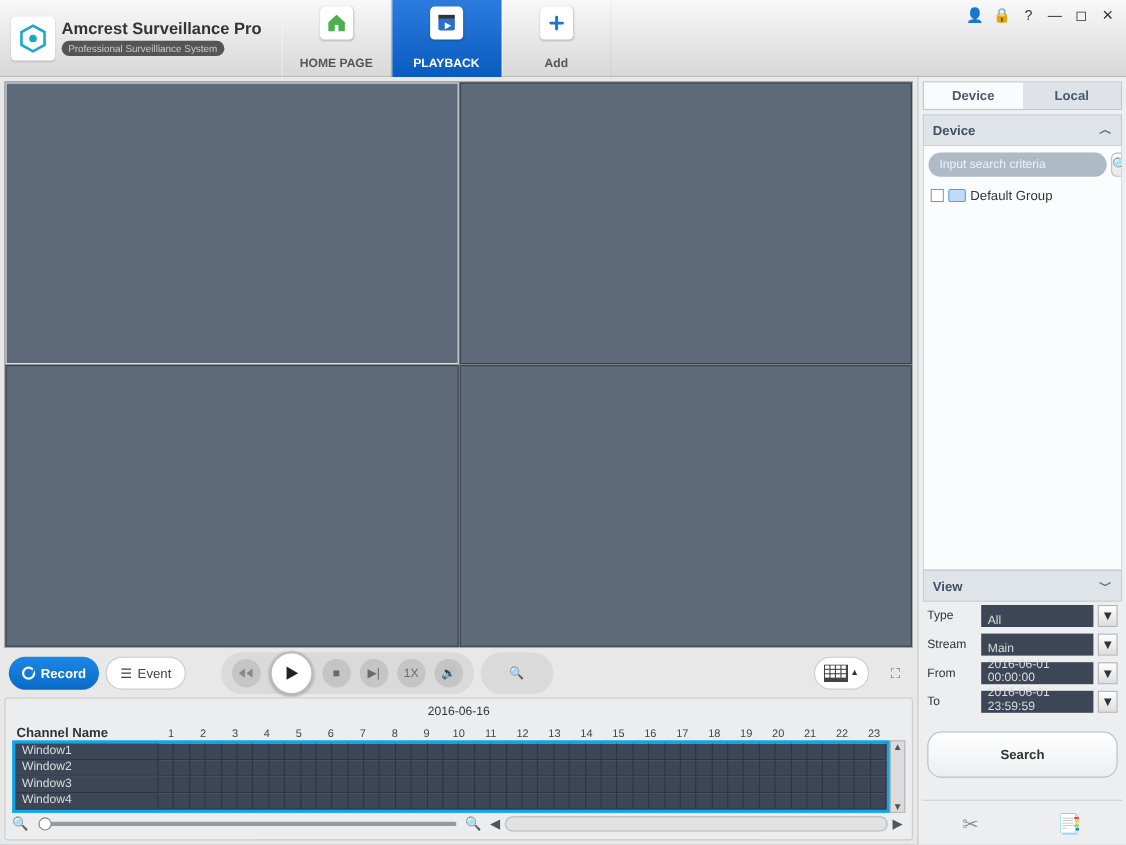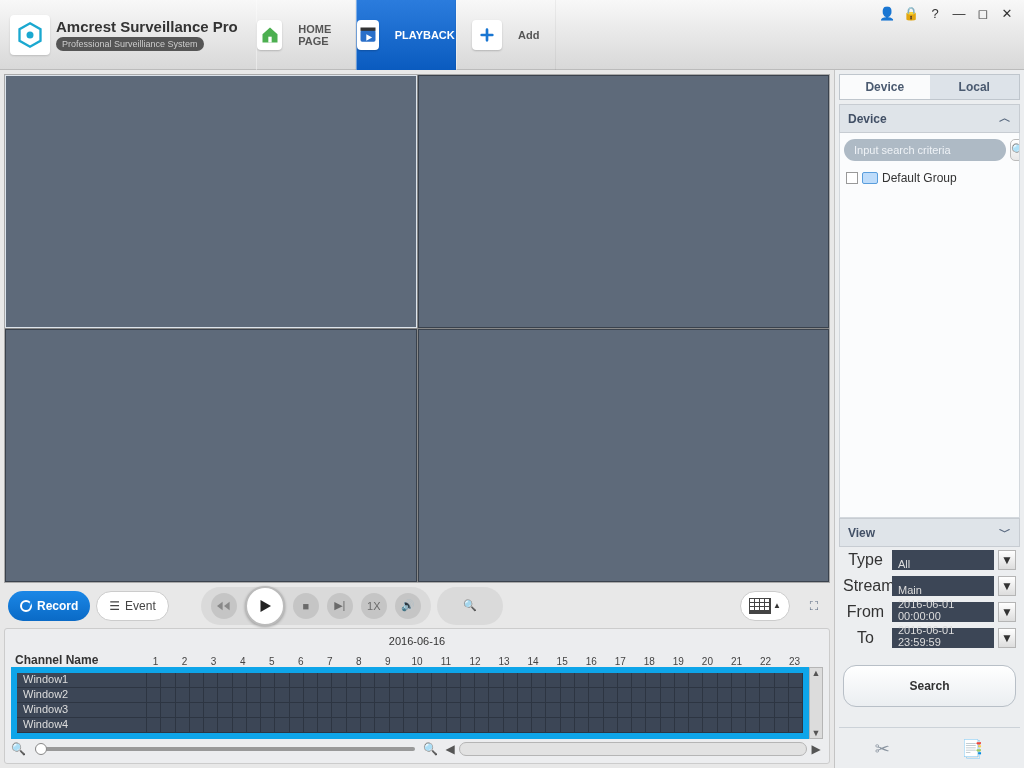--- a/index.html
+++ b/index.html
@@ -6,21 +6,21 @@
 body { width:1024px; height:768px; background:#e8e8e8; overflow:hidden; font-size:12px; color:#333; }
 
 
 .header { height:70px; background:linear-gradient(#f8f8f8,#d8d8d8); border-bottom:1px solid #bbb; display:flex; align-items:center; }
 .logo-area { display:flex; align-items:center; padding:0 10px; }
 .logo-hex { width:40px; height:40px; background:#fff; border-radius:4px; display:flex; align-items:center; justify-content:center; margin-right:6px; box-shadow:0 1px 2px rgba(0,0,0,0.15);}
 .logo-hex svg { width:28px; height:28px; }
 .logo-text { font-weight:bold; font-size:15px; color:#333; }
 .logo-sub { font-size:9px; background:#555; color:#ccc; padding:2px 6px; border-radius:8px; margin-top:2px; display:inline-block;}
 .tabs { display:flex; height:70px; margin-left:8px;}
-.tab { width:100px; display:flex; align-items:center; justify-content:center; gap:16px; cursor:pointer; border-left:1px solid rgba(255,255,255,0.4); border-right:1px solid rgba(0,0,0,0.05);}
+.tab { width:100px; display:flex; flex-direction:column; align-items:center; justify-content:center; gap:16px; cursor:pointer; border-left:1px solid rgba(255,255,255,0.4); border-right:1px solid rgba(0,0,0,0.05);}
 .tab.active { background:linear-gradient(#2b7cdd,#0a5bbf); color:#fff; }
 .tab-icon { width:30px; height:30px; background:#fff; border-radius:4px; display:flex; align-items:center; justify-content:center; box-shadow:0 1px 2px rgba(0,0,0,0.2);}
 .tab-label { font-size:11px; font-weight:bold; color:#555;}
 .tab.active .tab-label{ color:#fff;}
 .win-controls { margin-left:auto; padding:6px 10px 0 0; display:flex; gap:10px; align-self:flex-start;}
 .win-controls span { width:14px; height:14px; display:inline-flex; align-items:center; justify-content:center; color:#333; cursor:pointer; font-size:13px;}
 
 
 .main { display:flex; height:calc(768px - 70px); }
 .left-col { flex:1; display:flex; flex-direction:column; padding:4px; }
@@ -41,21 +41,21 @@
 .layout-btn { width:50px; height:30px; border-radius:15px; background:#fff; border:1px solid #ccc; display:flex; align-items:center; justify-content:center; gap:2px; cursor:pointer;}
 .layout-btn svg{width:22px;height:16px;}
 
 
 .timeline-panel { background:#ecedef; border:1px solid #ccc; border-radius:3px; padding:4px 6px; }
 .timeline-date { text-align:center; font-size:11px; color:#333; padding:2px 0;}
 .tl-header { display:flex; height:18px; align-items:flex-end;}
 .tl-chname { width:130px; font-size:12px; color:#333; padding-left:4px; font-weight:bold;}
 .tl-hours { flex:1; display:flex;}
 .tl-hours span { flex:1; text-align:center; font-size:10px; color:#444;}
-.tl-rows { border:6px solid #0ea5e9;}
+.tl-rows { border:3px solid #0ea5e9;}
 .tl-row { display:flex; height:15px; background:#3c4656; border-bottom:1px solid #2d3542;}
 .tl-row-label { width:130px; color:#ddd; padding-left:6px; font-size:11px; background:#3c4656; border-right:1px solid #2d3542;}
 .tl-row-grid { flex:1; display:flex;}
 .tl-row-grid div { flex:1; border-right:1px solid #2d3542;}
 .tl-bottom { display:flex; align-items:center; height:20px; gap:4px;}
 .tl-slider { flex:1; height:4px; background:#999; border-radius:2px; position:relative; margin:0 4px;}
 .tl-slider-thumb { position:absolute; left:0; top:-4px; width:12px; height:12px; background:#fff; border:1px solid #888; border-radius:50%;}
 .tl-scroll { flex:1; display:flex; align-items:center;}
 .tl-scroll-track { flex:1; height:14px; background:#e2e2e2; border:1px solid #b5b5b5; border-radius:7px; margin:0 2px;}
 .tl-scroll-btn{ width:14px;height:14px;display:flex;align-items:center;justify-content:center;color:#555;}
@@ -73,21 +73,21 @@
 .search-row { display:flex; gap:4px; padding:6px 4px;}
 .search-input { flex:1; border-radius:12px; border:none; background:#aebac5; padding:4px 10px; color:#fff; font-size:11px;}
 .search-input::placeholder{color:#eef2f6;}
 .search-btn { width:26px; height:22px; border-radius:5px; border:1px solid #bbb; background:linear-gradient(#fff,#e8e8e8); display:flex; align-items:center; justify-content:center; cursor:pointer;}
 .tree { padding:2px 4px;}
 .tree-item { display:flex; align-items:center; gap:4px; padding:2px;}
 .tree-folder { width:16px; height:12px; background:#bedcfa; border:1px solid #5a9edc; border-radius:2px;}
 .tree-chk { width:12px; height:12px; border:1px solid #999; background:#fff;}
 .view-hdr { background:#dfe4e9; border:1px solid #c7ccd2; padding:5px 8px; display:flex; justify-content:space-between; align-items:center; margin-top:auto; font-weight:bold; color:#425066;}
 .form-row { display:flex; align-items:center; padding:3px 4px; gap:4px;}
-.form-row label { width:45px; text-align:center; font-size:16px; color:#333;}
+.form-row label { width:45px; text-align:left; font-size:11px; color:#333;}
 .select { flex:1; background:#3c4656; color:#ddd; height:20px; display:flex; align-items:flex-end; padding:0 6px; font-size:11px; position:relative;}
 .select-arrow{ width:18px; height:20px; background:linear-gradient(#fff,#ddd); border:1px solid #b5b5b5; display:flex; align-items:center; justify-content:center;}
 .search-big { margin:14px 4px; height:42px; border-radius:13px; border:1px solid #b8bfc7; background:linear-gradient(#fff,#ebeef1); display:flex;align-items:center;justify-content:center; font-weight:bold; cursor:pointer;}
 .bottom-icons { display:flex; justify-content:space-around; padding:10px 0 4px 0; border-top:1px solid #ccd2d8; margin-top:6px;}
 .bottom-icons span { color:#8a94a0; font-size:18px; cursor:pointer;}
 .device-body{ flex:1; background:#fbfcfd; border:1px solid #d3d8dd; border-top:none; overflow:auto;}
 .chev { font-size:12px; color:#5a6a80; cursor:pointer;}
 </style>
 </head>
 <body>

